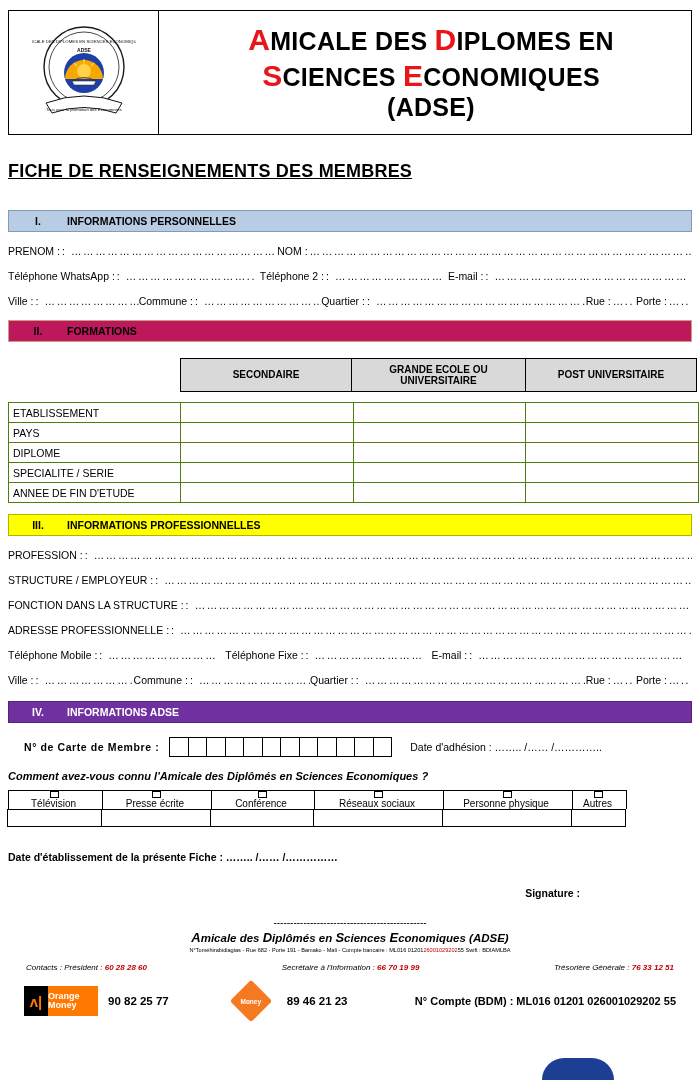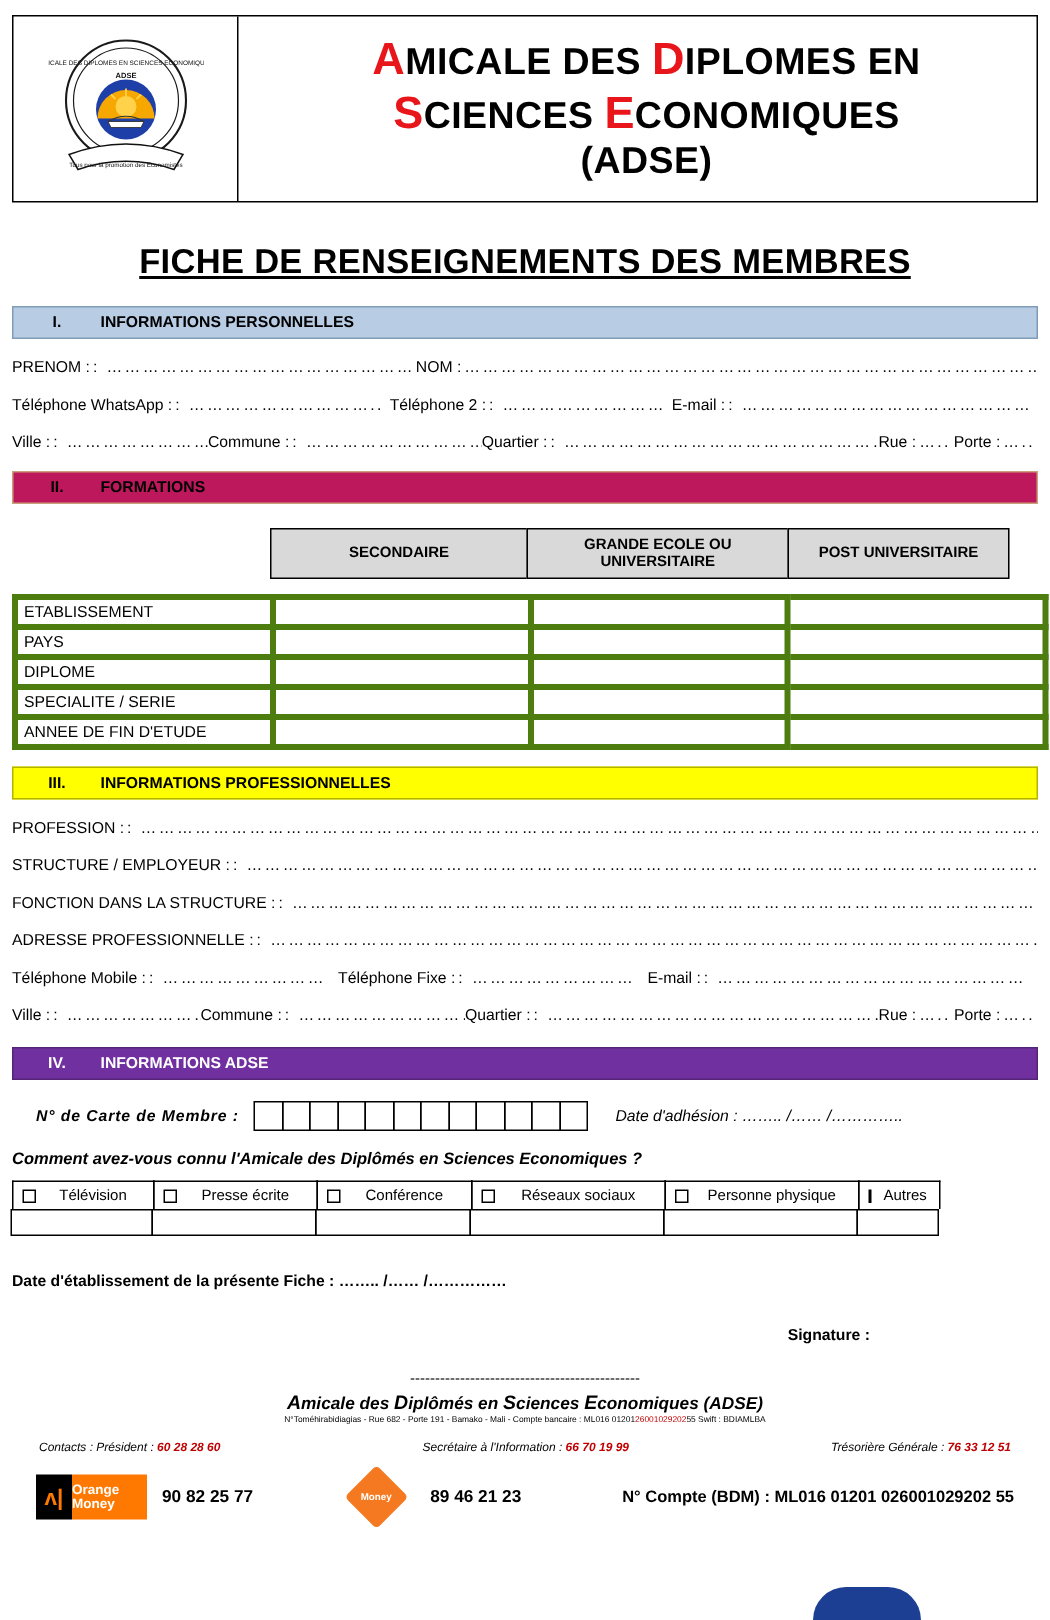--- a/index.html
+++ b/index.html
@@ -45,25 +45,25 @@
     font-weight:bold;
     font-size:25px;
     letter-spacing:.3px;
     line-height:1.18;
     text-align:center;
     white-space:nowrap;
   }
   .title-line .cap{color:#e8161b;font-size:30px;}
   .title-line.small{font-size:25px;}
   .form-title{
-    text-align:center;
+    text-align:left;
     font-weight:bold;
-    font-size:23px;
+    font-size:18px;
     text-decoration:underline;
-    margin:26px 0 16px 0;
+    margin:26px 0 28px 0;
     letter-spacing:.2px;
   }
   
   .section-bar{
     border:1px solid #8a8a8a;
     height:22px;
     display:flex;align-items:center;
     font-size:10.5px;font-weight:bold;
     box-sizing:border-box;
   }
@@ -102,42 +102,41 @@
     text-align:center;
     display:flex;align-items:center;justify-content:center;
     height:34px;
     box-sizing:border-box;
     margin-left:-1px;
     line-height:1.15;
   }
   .form-head .cell:first-child{margin-left:0;}
   .c1{width:172px;}
   .c2{width:175px;}
-  .c3{width:148px;}
+  .c3{width:172px;}
   .form-table{
     width:691px;
     border-collapse:collapse;
     margin-top:10px;
     table-layout:fixed;
   }
   .form-table td{
-    border:4px solid #4d7c0f;
+    border:1px solid #4d7c0f;
     height:20px;
     font-size:10.5px;
     padding:0 4px;
     box-sizing:border-box;
   }
   .form-table td.lbl{width:172px;}
   
   .card-row{
     display:flex;align-items:center;
     margin-top:14px;
     font-size:10.5px;
     white-space:nowrap;
-    font-style:italic;
   }
   .card-label{font-weight:bold;letter-spacing:.6px;margin-left:16px;}
   .card-boxes{display:flex;margin-left:10px;}
   .card-boxes span{
     width:19.5px;height:20px;
     border:1px solid #000;
     margin-left:-1px;
     box-sizing:border-box;
     display:block;
   }
@@ -155,20 +154,21 @@
   }
   .choices .ch{
     display:flex;align-items:center;
     font-size:10px;
     border:1px solid #000;
     border-bottom:none;
     height:19px;
     margin-left:-1px;
     box-sizing:border-box;
     padding-left:6px;
+    flex-direction:column;
   }
   .choices .ch:first-child{margin-left:0;}
   .chk{
     width:7px;height:7px;border:1px solid #000;
     display:inline-block;margin-right:8px;
   }
   .choices .ch .t{flex:1;text-align:center;padding-right:10px;}
   .choice-boxes{
     display:flex;width:644px;
   }

